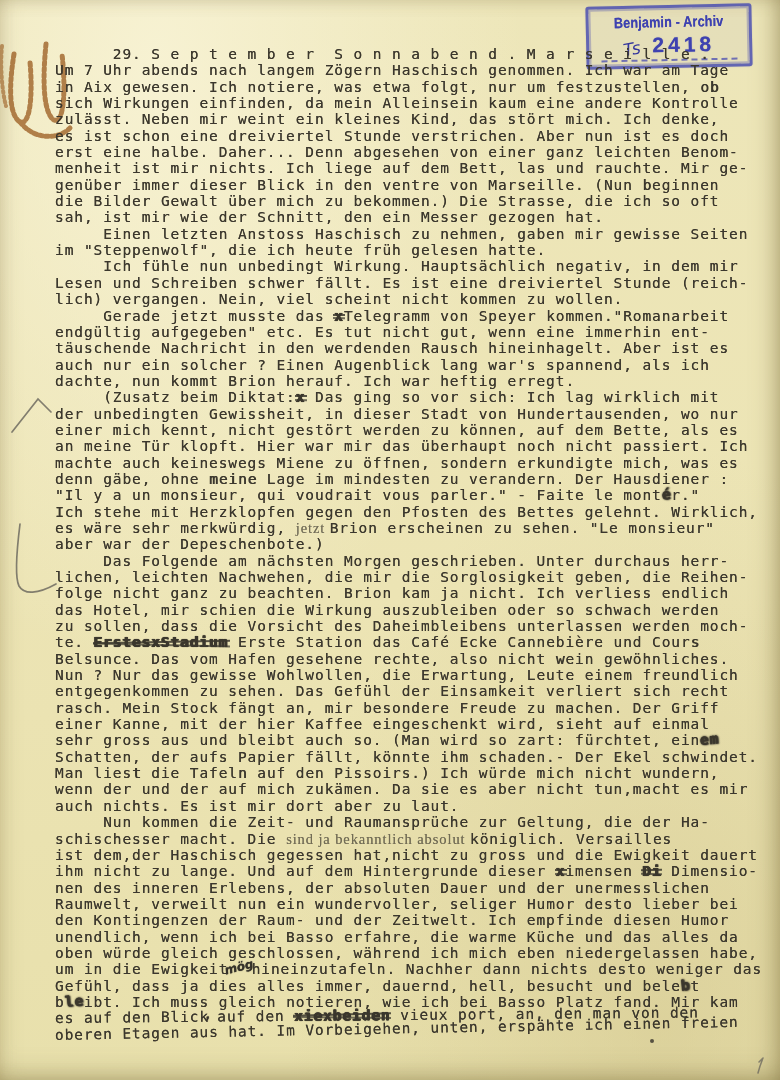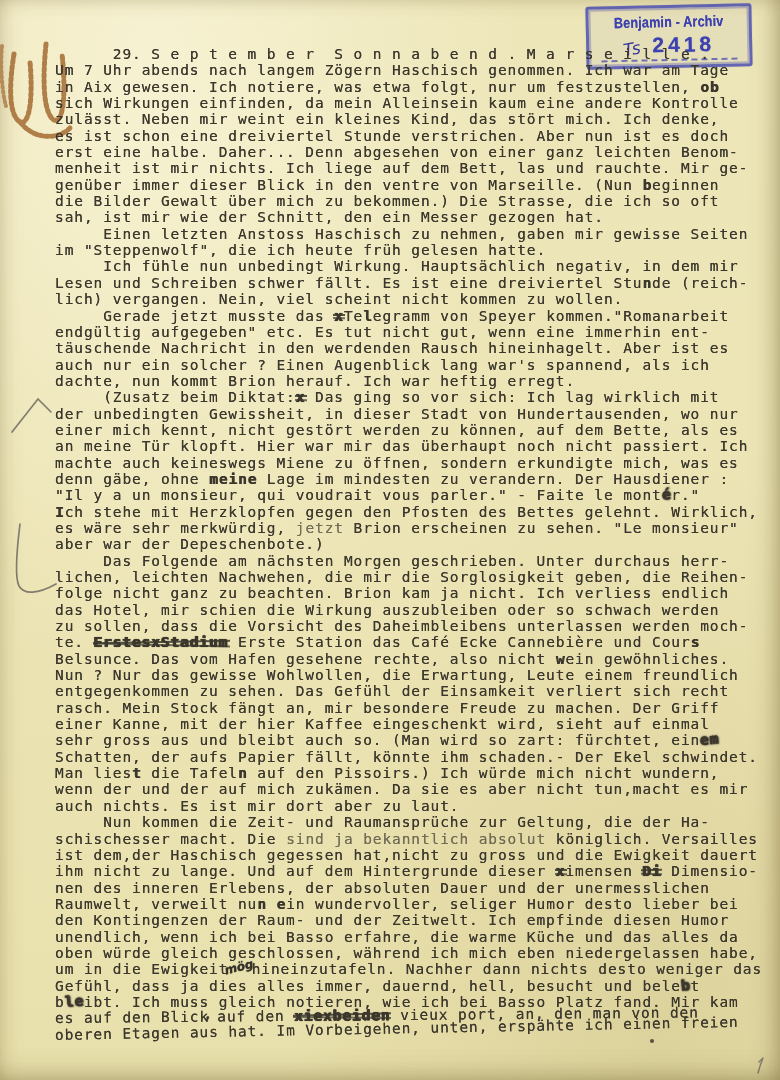--- a/index.html
+++ b/index.html
@@ -18,22 +18,22 @@
     font-family:"DejaVu Sans Mono",monospace;
   }
   .doc{
     position:absolute;left:55px;top:46px;right:0;
     font-size:14.5px;line-height:16.35px;letter-spacing:.9px;
     color:var(--ink,#3B372D);white-space:pre;
     text-shadow:0 0 .5px rgba(59,55,45,.85);
   }
   .line{height:16.35px;transform-origin:left center;}
   .seg-n{}
-  .seg-b{font-weight:bold;text-shadow:.6px 0 0 currentColor;}
-  .seg-f{opacity:.68;}
+  .seg-b{font-weight:normal;text-shadow:.6px 0 0 currentColor;}
+  .seg-f{opacity:.68;font-family:Liberation Serif, serif;}
   .seg-x{
     font-weight:bold;position:relative;display:inline-block;
     text-shadow:.6px 0 currentColor,-.6px 0 currentColor,0 0 1px currentColor;
   }
   .seg-x::before{content:"";position:absolute;left:-1px;right:-1px;top:38%;height:1.8px;background:currentColor;opacity:.85;transform:rotate(-1deg);}
   .seg-x::after{content:"";position:absolute;left:-1px;right:-1px;top:58%;height:1.6px;background:currentColor;opacity:.7;transform:rotate(1.2deg);}
   .seg-s{
     font-weight:bold;display:inline-block;transform:rotate(-5deg) translateY(-1px);
     text-shadow:0 0 2px currentColor,1px .5px 1.5px currentColor,-.5px .5px 1px currentColor;
   }

